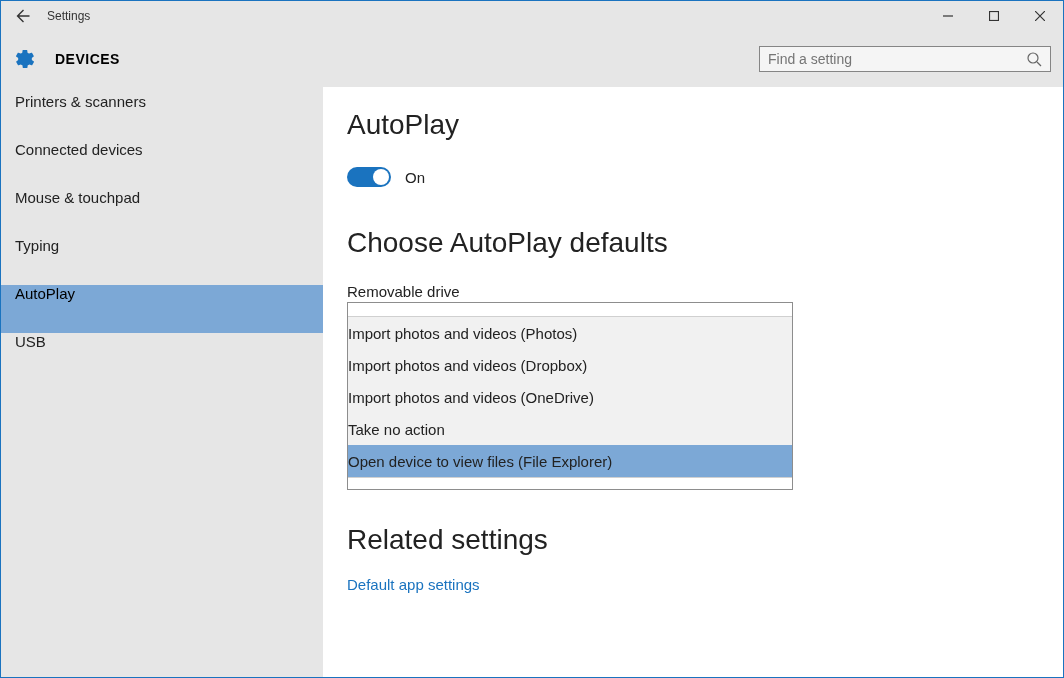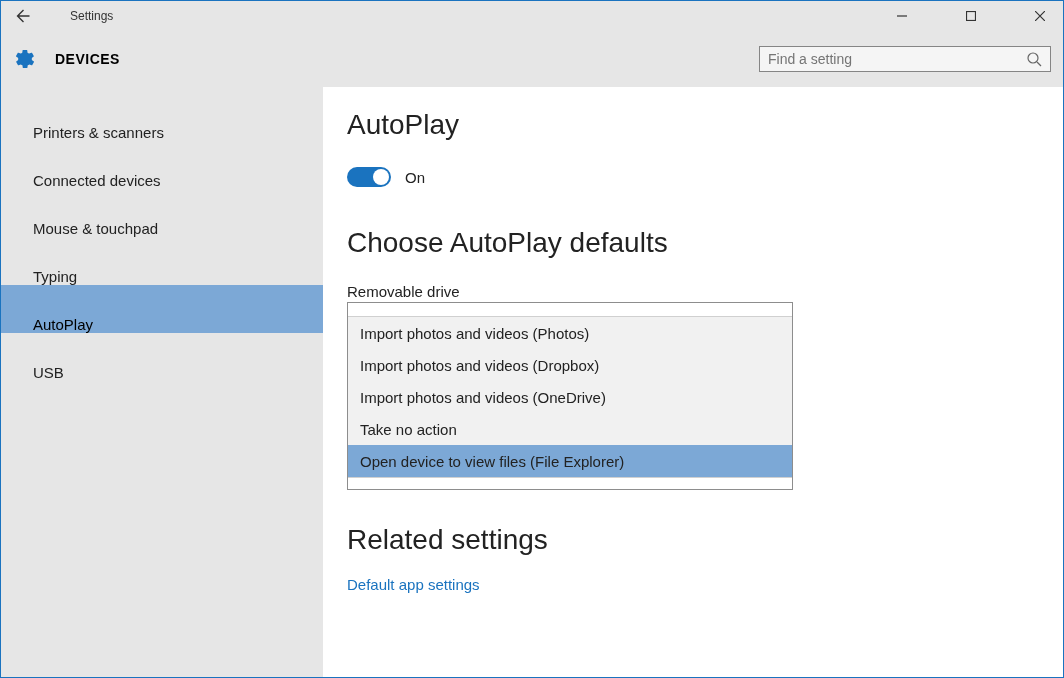--- a/index.html
+++ b/index.html
@@ -1,21 +1,21 @@
 <!DOCTYPE html>
 <html><head>
   <meta charset="utf-8">
   <style>
     * { margin: 0; padding: 0; box-sizing: border-box; font-family: "Segoe UI", Tahoma, sans-serif; }
     html, body { width: 1064px; height: 678px; overflow: hidden; background: #fff; }
 
     .window { width: 1064px; height: 678px; border: 1px solid #1a73bf; display: flex; flex-direction: column; background: #e6e6e6; }
 
     
-    .titlebar { height: 30px; display: flex; align-items: center; background: #e6e6e6; gap: 23px; }
+    .titlebar { height: 30px; display: flex; align-items: center; background: #e6e6e6; }
     .titlebar .back { width: 42px; height: 30px; display: flex; align-items: center; justify-content: center; cursor: pointer; }
     .titlebar .back svg { width: 18px; height: 18px; stroke: #333; stroke-width: 1.8; fill: none; }
     .titlebar .title { font-size: 12px; color: #333; margin-left: 4px; }
     .titlebar .spacer { flex: 1; }
     .win-btn { width: 46px; height: 30px; display: flex; align-items: center; justify-content: center; cursor: pointer; }
     .win-btn svg { width: 10px; height: 10px; stroke: #333; stroke-width: 1.2; fill: none; }
 
     
     .header { height: 56px; display: flex; align-items: center; padding: 0 12px; background: #e6e6e6; }
     .header .gear { width: 24px; height: 24px; display: flex; align-items: center; justify-content: center; }
@@ -25,40 +25,40 @@
     .search-wrap { width: 292px; height: 26px; border: 1px solid #858585; background: #f5f5f5; display: flex; align-items: center; padding: 0 8px; }
     .search-wrap input { flex: 1; border: none; outline: none; background: transparent; font-size: 14px; color: #777; }
     .search-wrap .sicon { width: 16px; height: 16px; }
     .search-wrap .sicon svg { width: 16px; height: 16px; fill: none; stroke: #666; stroke-width: 1.2; }
 
     
     .body { flex: 1; display: flex; min-height: 0; }
 
     
     .sidebar { width: 322px; background: #e6e6e6; padding-top: 6px; }
-    .nav-item { height: 48px; display: flex; align-items: flex-end; padding-left: 32px; font-size: 15px; color: #222; cursor: pointer; }
+    .nav-item { height: 48px; display: flex; align-items: flex-start; padding-left: 14px; font-size: 15px; color: #222; cursor: pointer; }
     .nav-item.selected { background: #7ca8d6; color: #000; }
 
     
     .content { flex: 1; background: #fff; padding: 22px 26px 24px 24px; overflow: hidden; }
     h1.page-title { font-size: 28px; font-weight: 400; color: #222; margin-bottom: 26px; }
     .setting-desc { font-size: 15px; color: #222; margin-bottom: 14px; }
 
     .toggle-row { display: flex; align-items: center; margin-bottom: 40px; }
     .toggle { width: 44px; height: 20px; border-radius: 10px; background: #1a73bf; position: relative; cursor: pointer; }
     .toggle .knob { position: absolute; top: 2px; right: 2px; width: 16px; height: 16px; border-radius: 50%; background: #fff; }
     .toggle-label { font-size: 15px; color: #222; margin-left: 14px; }
 
     h2.section { font-size: 28px; font-weight: 400; color: #222; margin-bottom: 24px; }
     .field-label { font-size: 15px; color: #222; margin-bottom: 2px; }
 
     .dropdown { width: 446px; border: 1px solid #8d8d8d; }
     .dd-top { height: 14px; border-bottom: 1px solid #d0d0d0; background: #fff; }
     .dd-list { background: #f1f1f1; }
-    .dd-item { height: 32px; display: flex; align-items: center; padding-left: 12px; font-size: 15px; color: #222; cursor: pointer; }
+    .dd-item { height: 32px; display: flex; align-items: center; font-size: 15px; color: #222; cursor: pointer; }
     .dd-item.sel { background: #7ca8d6; }
     .dd-bottom { height: 12px; background: #fff; border-top: 1px solid #d0d0d0; }
 
     h2.related { font-size: 28px; font-weight: 400; color: #222; margin-top: 34px; margin-bottom: 20px; }
     .link { font-size: 15px; color: #1a73bf; cursor: pointer; }
   </style>
 </head>
 <body>
 
 <div class="window">

